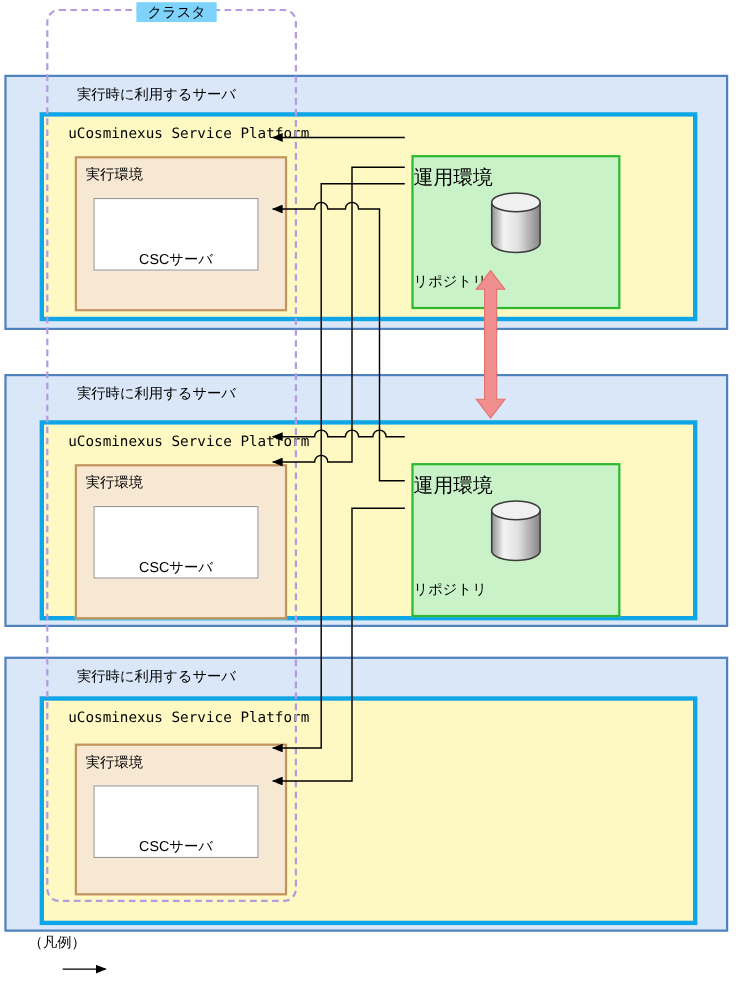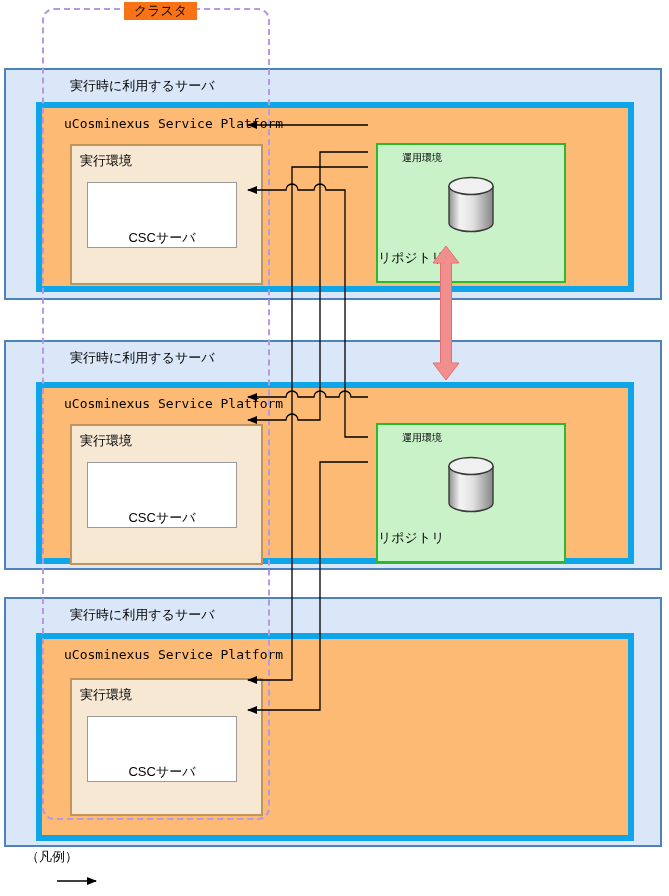--- a/index.html
+++ b/index.html
@@ -12,21 +12,21 @@
 
   
   .server-box{
     position:absolute;left:4px;width:658px;
     background:#d9e7f8;border:2px solid #4f81bd;margin-top:32px;
   }
   .server-title{position:absolute;left:64px;top:7px;font-size:13px;white-space:nowrap;}
 
   
   .platform-box{
-    position:absolute;left:30px;width:598px;background:#fdba74;border:6px solid #0ea5e9;
+    position:absolute;left:30px;width:598px;background:#fef9c3;border:4px solid #0ea5e9;
   }
   .platform-title{
     position:absolute;left:22px;top:8px;font-size:13px;white-space:nowrap;
     font-family:"DejaVu Sans Mono","Liberation Mono",monospace;
   }
 
   
   .exec-box{
     position:absolute;left:28px;width:193px;
     background:#f7e8d3;border:2px solid #c2945c;
@@ -36,31 +36,31 @@
     position:absolute;left:15px;width:150px;height:66px;background:#fff;
     border:1px solid #9a9a9a;display:flex;align-items:flex-end;justify-content:center;
     font-size:13px;
   }
 
   
   .ops-box{
     position:absolute;left:334px;width:190px;height:140px;
     background:#c9f2c9;border:2px solid #2eb82e;
   }
-  .ops-title{position:absolute;left:24px;top:6px;font-size:10px;}
+  .ops-title{position:absolute;left:0;top:6px;font-size:18px;}
   .cyl-wrap{position:absolute;left:50%;top:30px;transform:translateX(-50%);line-height:0;}
   .repo-label{position:absolute;bottom:14px;left:0;width:100%;text-align:left;font-size:13px;}
 
   
   .cluster-rect{
     position:absolute;left:42px;top:8px;width:228px;height:812px;
     border:2px dashed #b49ae0;border-radius:12px;z-index:50;pointer-events:none;
   }
   .cluster-label{
-    position:absolute;left:124px;top:2px;z-index:55;background:#f97316;
+    position:absolute;left:124px;top:2px;z-index:55;background:#7dd3fc;
     padding:0 10px;font-size:13px;
   }
 
   
   .overlay{position:absolute;left:0;top:0;z-index:60;pointer-events:none;}
 
   .annotation{
     position:absolute;left:462px;top:266px;z-index:61;font-size:13px;line-height:1.45;
     white-space:nowrap;
   }

